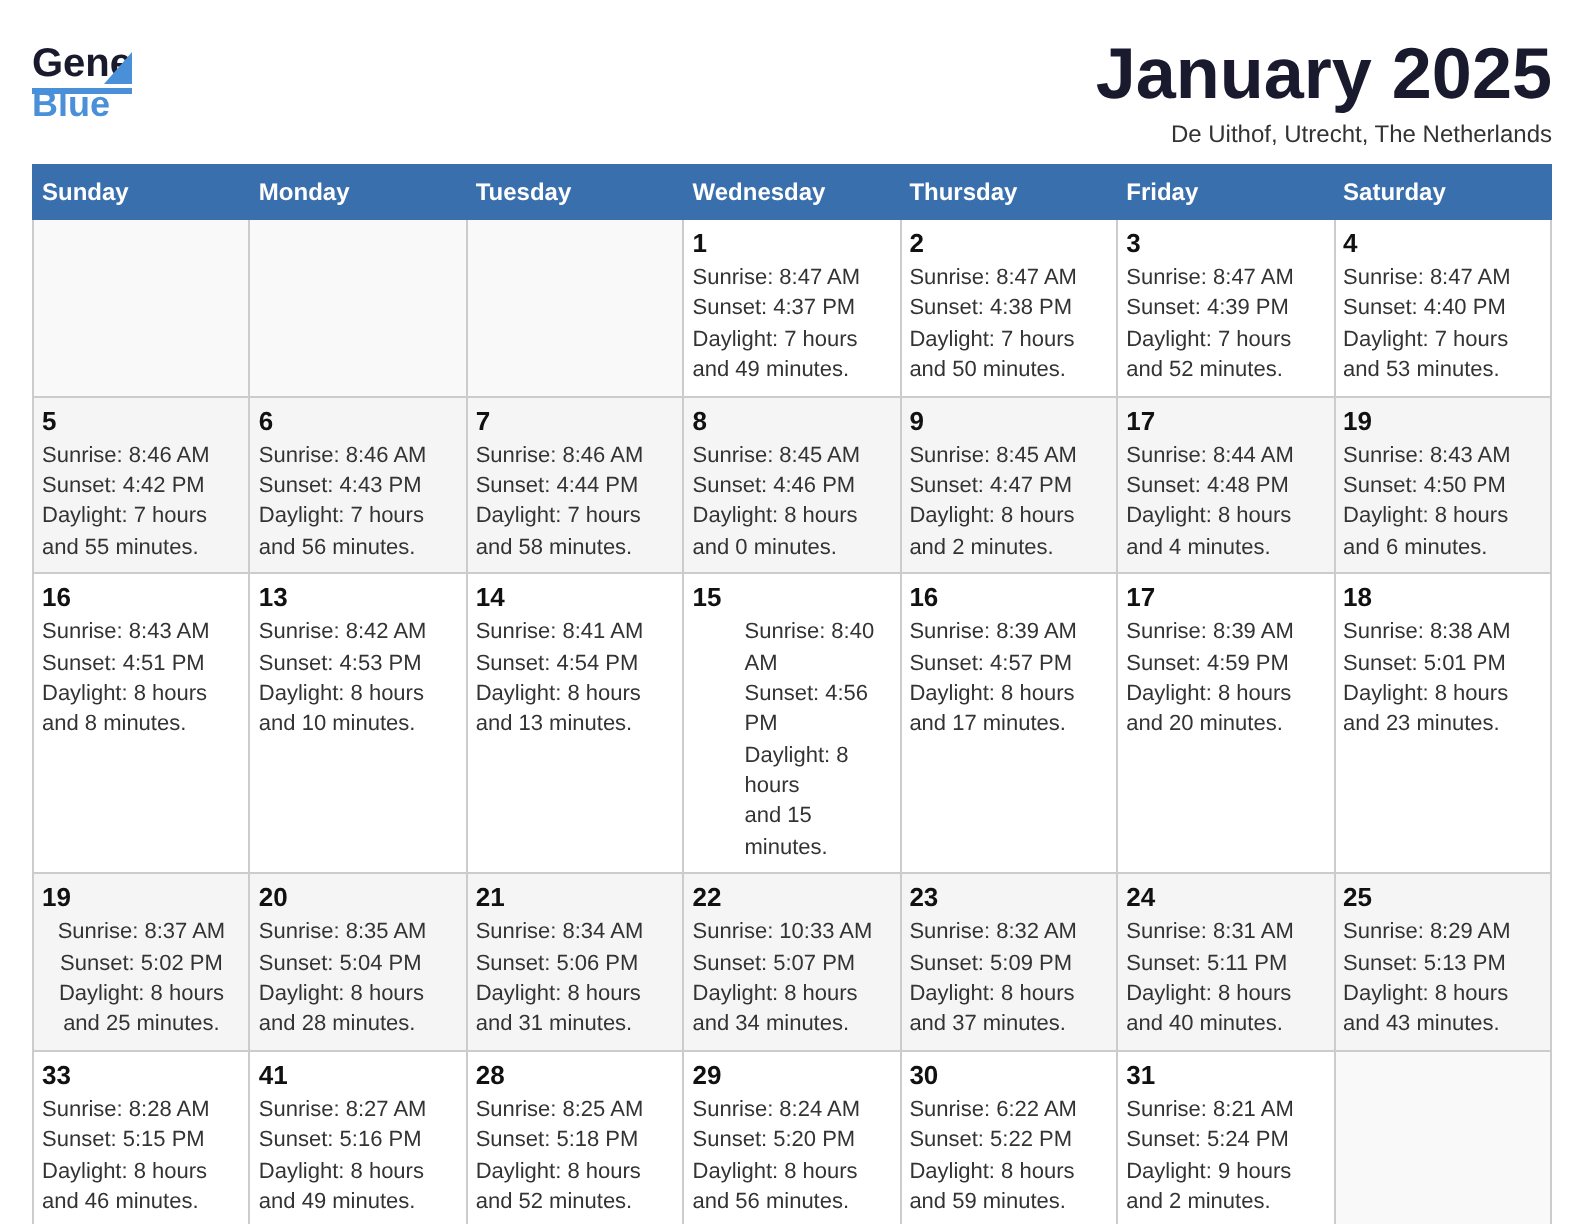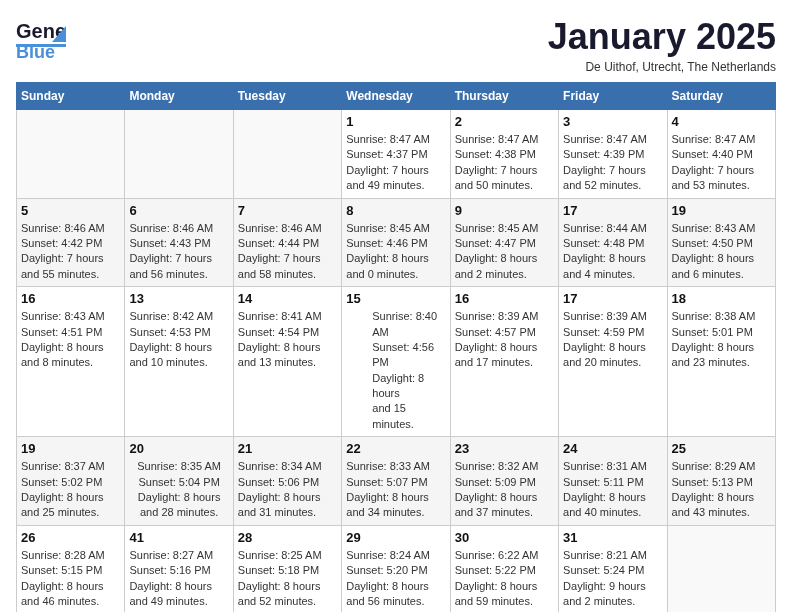--- a/index.html
+++ b/index.html
@@ -242,42 +242,42 @@
           <div class="day-number">18</div>
           <div class="day-info" style="white-space: pre-line;">Sunrise: 8:38 AM
 Sunset: 5:01 PM
 Daylight: 8 hours
 and 23 minutes.</div>
         </td>
       </tr>
       <tr>
         <td>
           <div class="day-number">19</div>
-          <div class="day-info" style="white-space: pre-line;">Sunrise: 8:37 AM
+          <div class="day-info" style="white-space: pre-line; text-align: center;">Sunrise: 8:37 AM
 Sunset: 5:02 PM
 Daylight: 8 hours
 and 25 minutes.</div>
         </td>
         <td>
           <div class="day-number">20</div>
-          <div class="day-info" style="white-space: pre-line; text-align: center;">Sunrise: 8:35 AM
+          <div class="day-info" style="white-space: pre-line;">Sunrise: 8:35 AM
 Sunset: 5:04 PM
 Daylight: 8 hours
 and 28 minutes.</div>
         </td>
         <td>
           <div class="day-number">21</div>
           <div class="day-info" style="white-space: pre-line;">Sunrise: 8:34 AM
 Sunset: 5:06 PM
 Daylight: 8 hours
 and 31 minutes.</div>
         </td>
         <td>
           <div class="day-number">22</div>
-          <div class="day-info" style="white-space: pre-line;">Sunrise: 8:33 AM
+          <div class="day-info" style="white-space: pre-line;">Sunrise: 10:33 AM
 Sunset: 5:07 PM
 Daylight: 8 hours
 and 34 minutes.</div>
         </td>
         <td>
           <div class="day-number">23</div>
           <div class="day-info" style="white-space: pre-line;">Sunrise: 8:32 AM
 Sunset: 5:09 PM
 Daylight: 8 hours
 and 37 minutes.</div>
@@ -292,21 +292,21 @@
         <td>
           <div class="day-number">25</div>
           <div class="day-info" style="white-space: pre-line;">Sunrise: 8:29 AM
 Sunset: 5:13 PM
 Daylight: 8 hours
 and 43 minutes.</div>
         </td>
       </tr>
       <tr>
         <td>
-          <div class="day-number">26</div>
+          <div class="day-number">33</div>
           <div class="day-info" style="white-space: pre-line;">Sunrise: 8:28 AM
 Sunset: 5:15 PM
 Daylight: 8 hours
 and 46 minutes.</div>
         </td>
         <td>
           <div class="day-number">41</div>
           <div class="day-info" style="white-space: pre-line;">Sunrise: 8:27 AM
 Sunset: 5:16 PM
 Daylight: 8 hours

